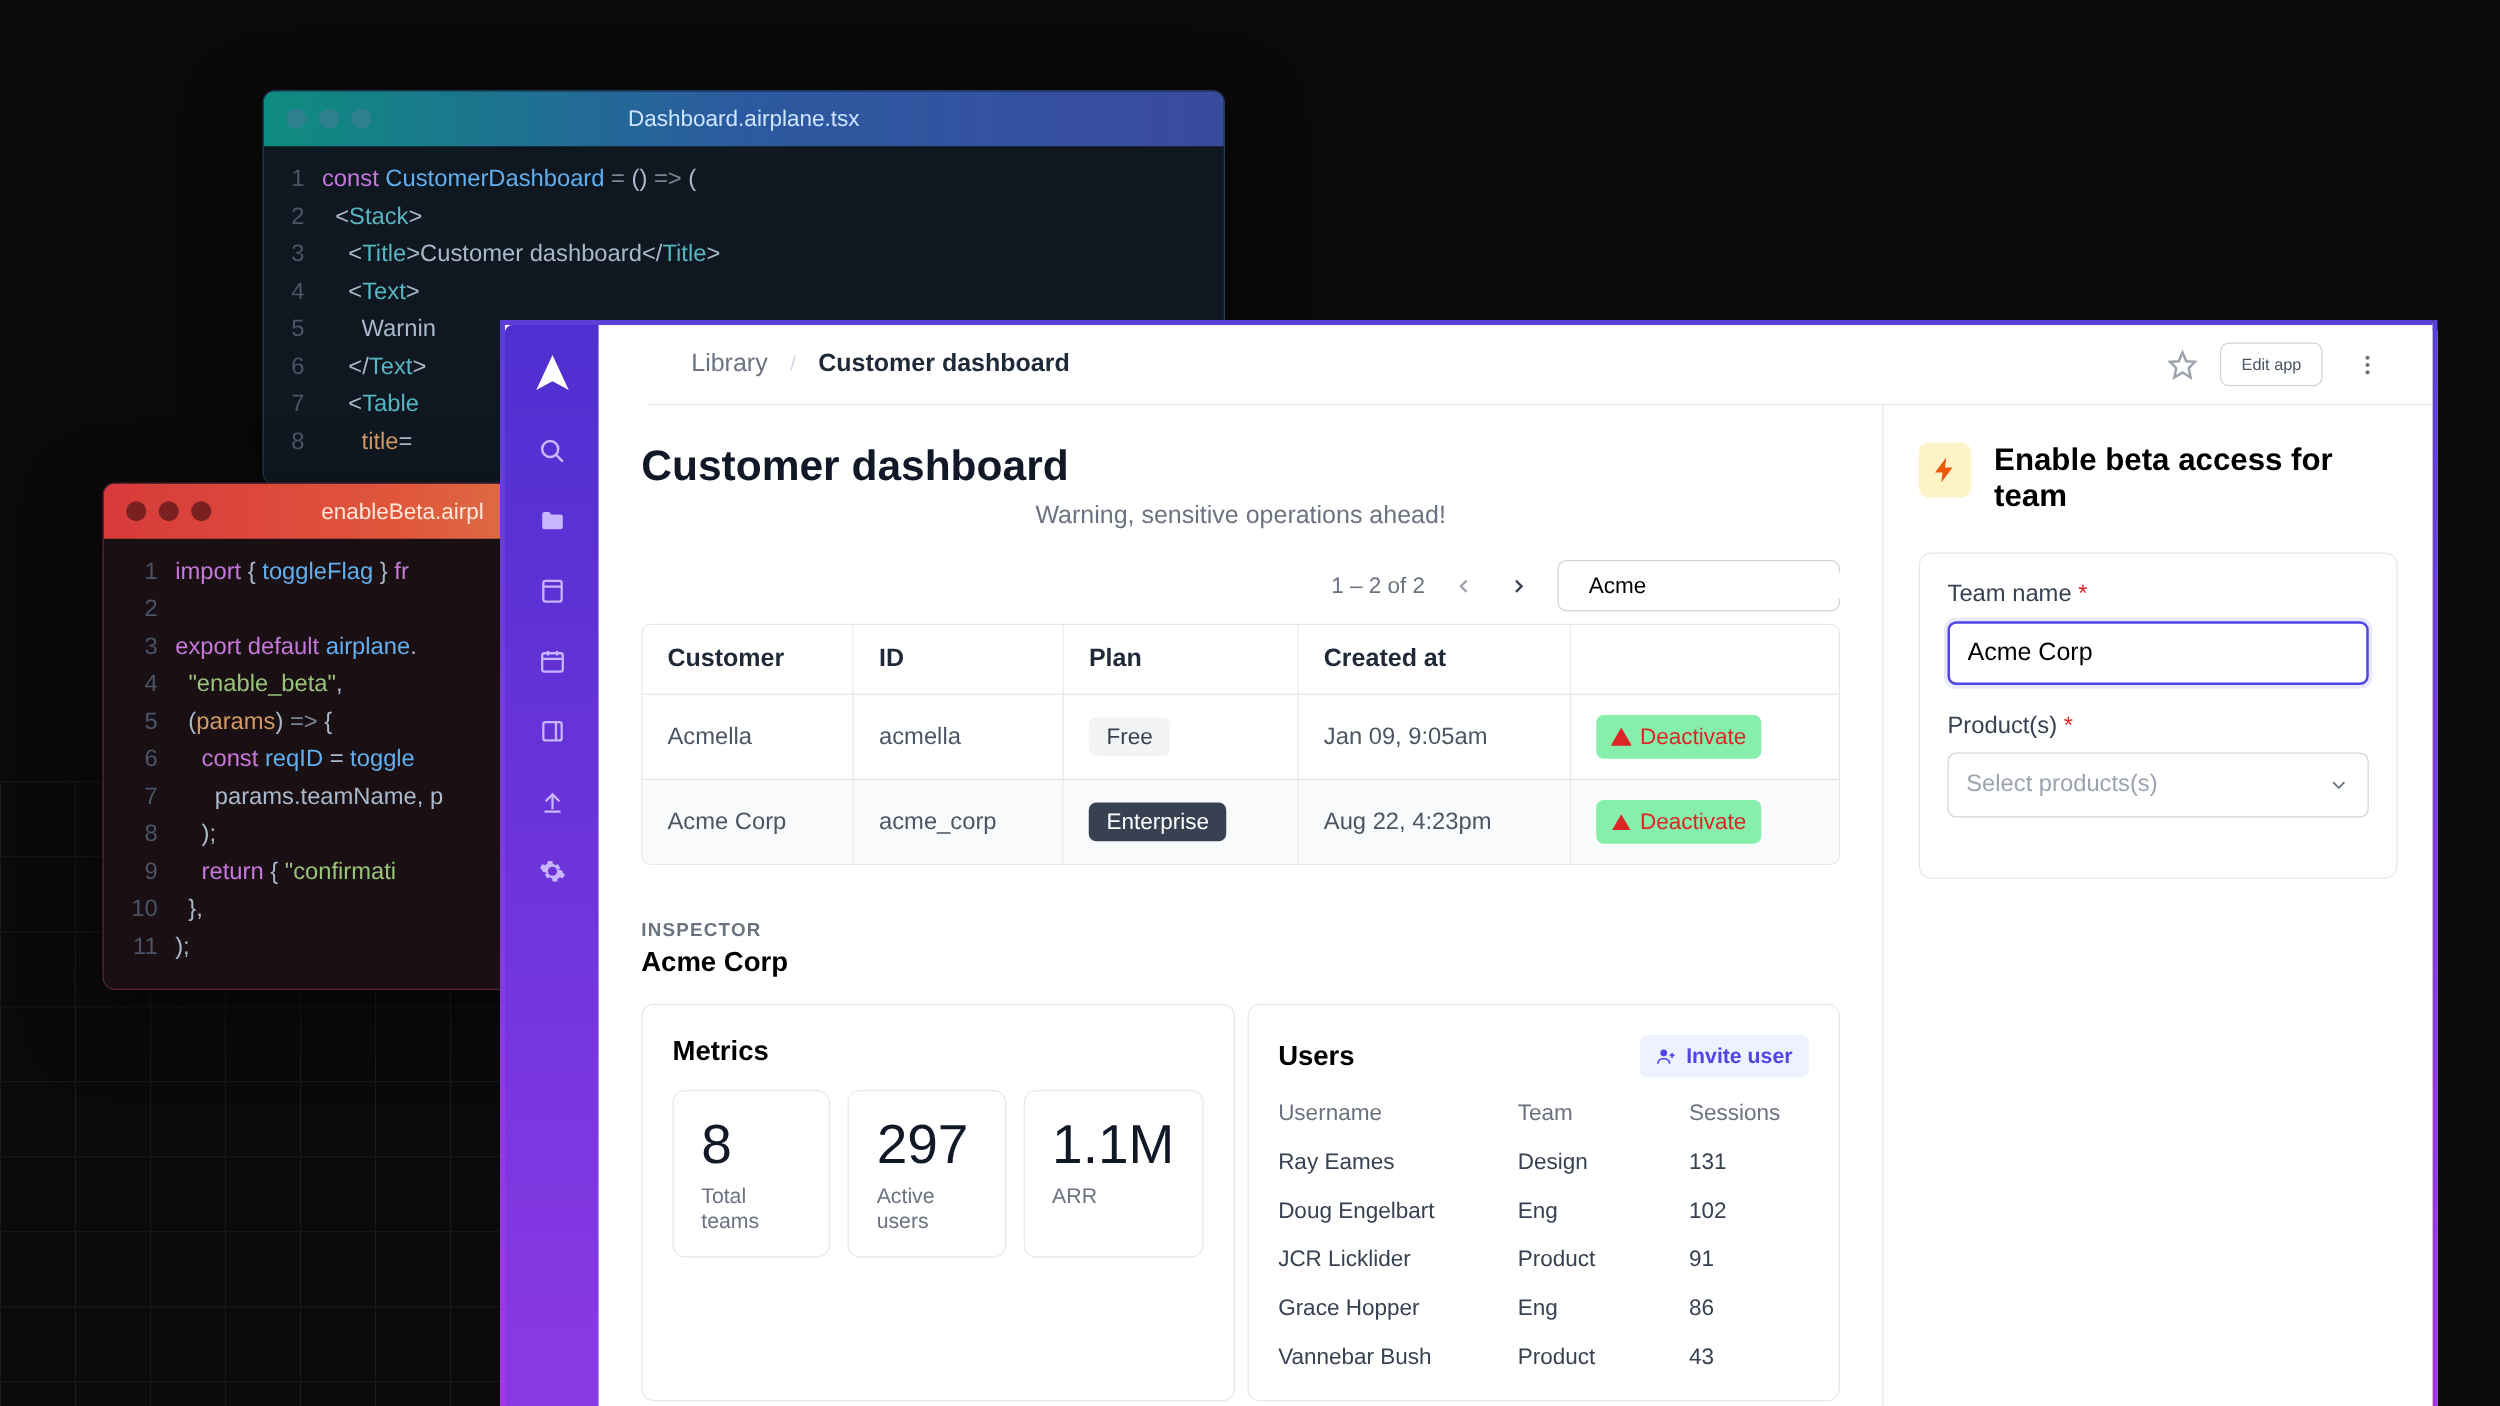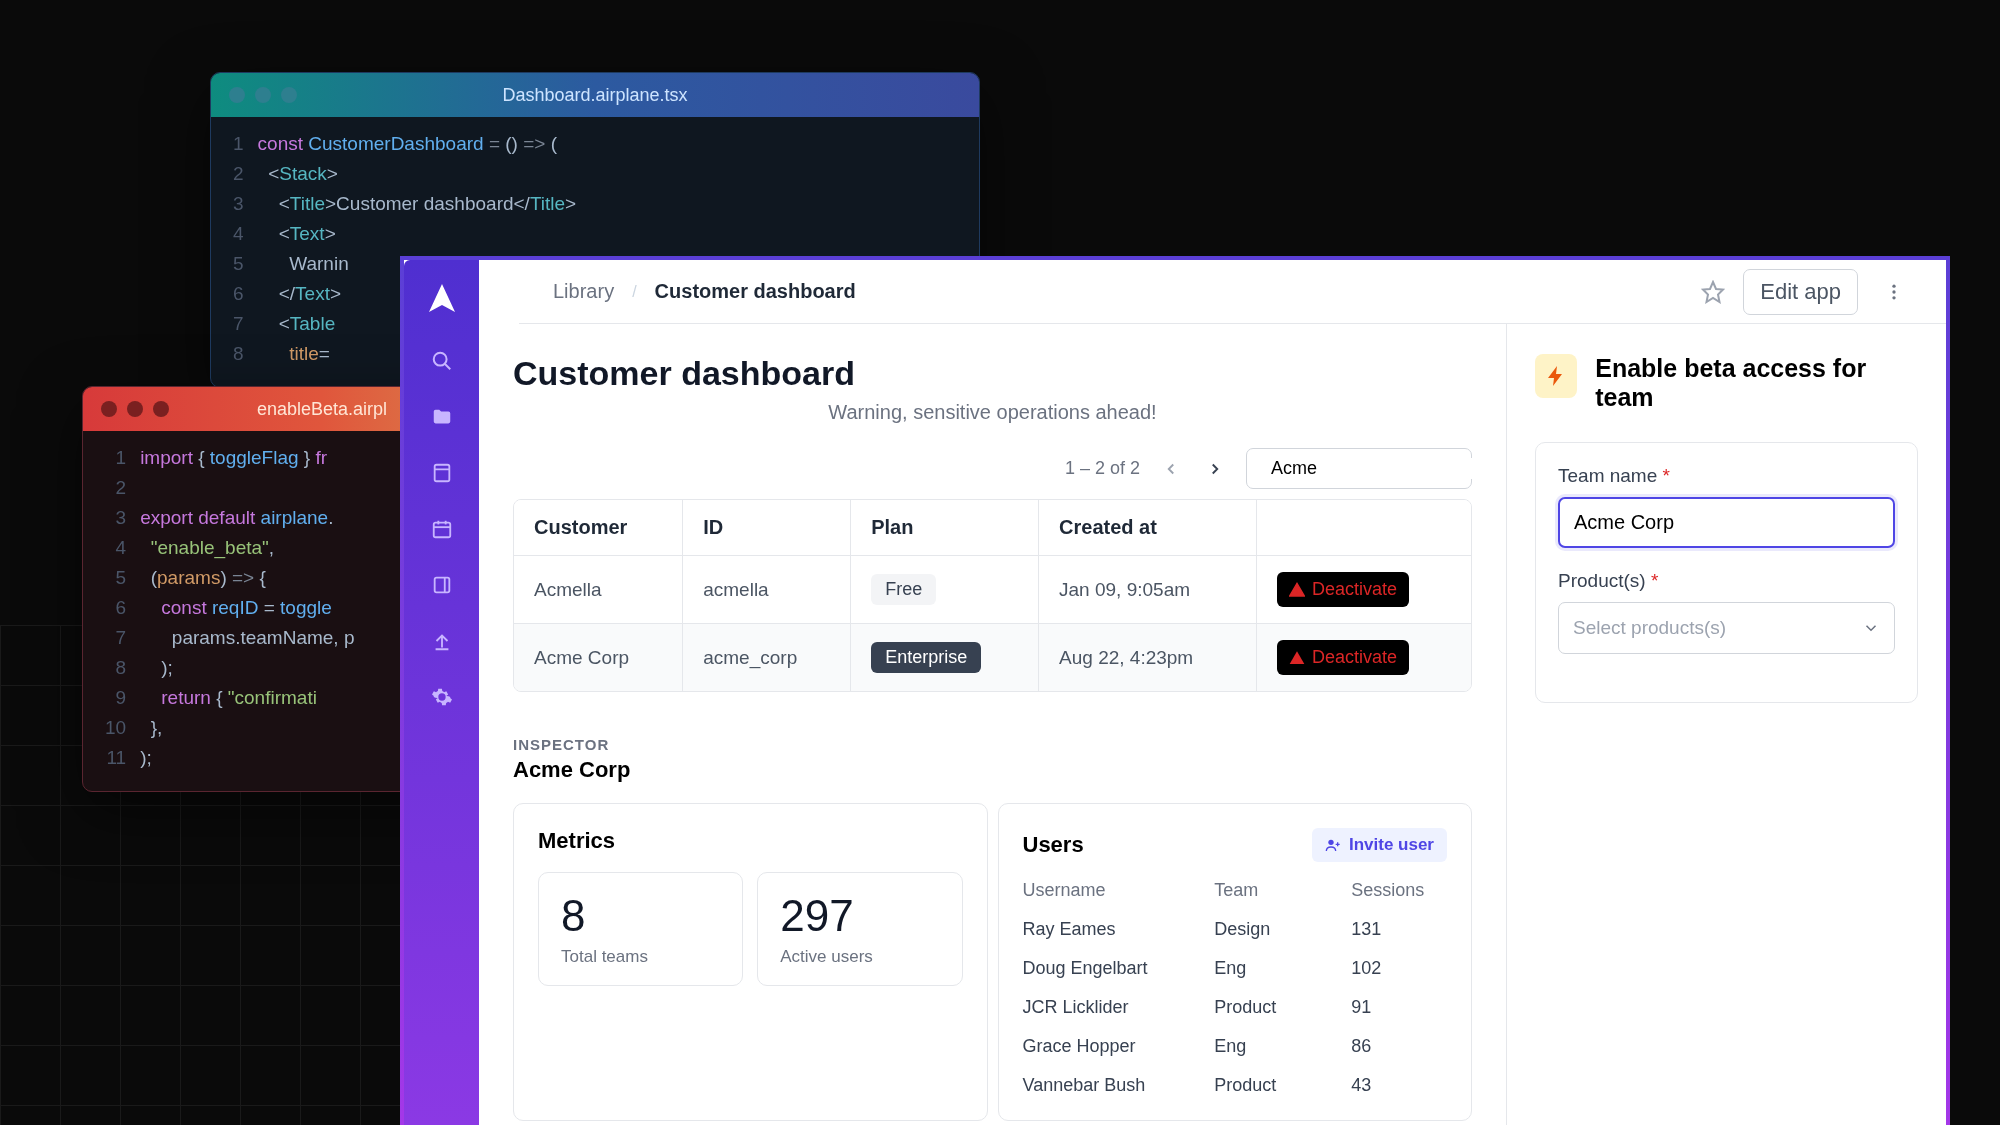--- a/index.html
+++ b/index.html
@@ -45,21 +45,21 @@
 
 .main { flex:1; display:flex; background:#fff; }
 
 .center { flex:1; padding:0; overflow:hidden; }
 .topbar { height:64px; border-bottom:1px solid #e5e7eb; display:flex; align-items:center; padding:0 34px; gap:18px;margin-left:40px; }
 .crumb-inactive { color:#6b7280; font-size:20px; }
 .crumb-sep { color:#cbd5e0; }
 .crumb-active { color:#1f2937; font-weight:600; font-size:20px; }
 .topbar-spacer { flex:1; }
 .star { color:#9ca3af; cursor:pointer; }
-.edit-btn { border:1px solid #d1d5db; background:#fff; padding:9px 16px; border-radius:7px; font-size:22px; color:#4b5563; cursor:pointer; }
+.edit-btn { border:1px solid #d1d5db; background:#fff; padding:9px 16px; border-radius:7px; font-size:13px; color:#4b5563; cursor:pointer; }
 .kebab { color:#6b7280; cursor:pointer; padding:8px; }
 
 .content-wrap { display:flex; }
 .content { padding:30px 34px; flex:1; }
 h1.page-title { font-size:34px; font-weight:600; color:#111827; margin-bottom:8px; }
 .subtitle { font-size:20px; color:#6b7280; margin-bottom:24px;text-align:center; }
 
 .tablebar { display:flex; align-items:center; justify-content:flex-end; gap:18px; margin-bottom:10px; }
 .pager-text { font-size:18px; color:#6b7280; }
 .pager-btn { color:#9ca3af; padding:4px; cursor:pointer; }
@@ -69,21 +69,21 @@
 
 table.customers { width:100%; border:1px solid #e5e7eb; border-radius:8px; border-collapse:separate; border-spacing:0; overflow:hidden; }
 table.customers th { text-align:left; padding:16px 20px; font-size:20px; font-weight:600; color:#1f2937; border-bottom:1px solid #e5e7eb; border-right:1px solid #e5e7eb; background:#fff; }
 table.customers th:last-child { border-right:none; }
 table.customers td { padding:16px 20px; font-size:19px; color:#4b5563; border-bottom:1px solid #e5e7eb; border-right:1px solid #e5e7eb; }
 table.customers td:last-child { border-right:none; }
 table.customers tr:last-child td { border-bottom:none; }
 .plan-pill { display:inline-block; padding:5px 14px; border-radius:6px; font-size:18px; }
 .plan-free { background:#f3f4f6; color:#374151; }
 .plan-ent  { background:#374151; color:#fff; }
-.deact { background:#000000; color:#dc2626; padding:7px 12px; border-radius:6px; font-size:18px; display:inline-flex; align-items:center; gap:7px; cursor:pointer; }
+.deact { background:#86efac; color:#dc2626; padding:7px 12px; border-radius:6px; font-size:18px; display:inline-flex; align-items:center; gap:7px; cursor:pointer; }
 tr.row-selected td { background:#f9fafb; }
 
 .inspector-label { margin-top:44px; font-size:15px; letter-spacing:1px; color:#6b7280; font-weight:600; }
 .inspector-name { font-size:22px; font-weight:600; margin-top:4px; margin-bottom:20px; }
 
 .panels { display:flex; gap:10px; }
 .panel { border:1px solid #e5e7eb; border-radius:10px; padding:24px; }
 .panel-metrics { flex:1; }
 .panel-users   { flex:1; }
 .panel-title { font-size:22px; font-weight:600; margin-bottom:18px; display:flex; align-items:center; justify-content:space-between; }
@@ -332,20 +332,24 @@
               <div class="panel-title">Metrics</div>
               <div class="metric-cards">
                 <div class="metric-card">
                   <div class="metric-val">8</div>
                   <div class="metric-lab">Total teams</div>
                 </div>
                 <div class="metric-card">
                   <div class="metric-val">297</div>
                   <div class="metric-lab">Active users</div>
                 </div>
+                <div class="metric-card">
+                  <div class="metric-val">1.1M</div>
+                  <div class="metric-lab">ARR</div>
+                </div>
               </div>
             </div>
 
             <div class="panel panel-users">
               <div class="panel-title">
                 <span>Users</span>
                 <span class="chip">
                   <svg viewBox="0 0 24 24" fill="currentColor">
                       <circle cx="9" cy="8" r="4"></circle>
                       <path d="M2 21c0-4 3-6 7-6s7 2 7 6M19 8v6m3-3h-6" stroke="currentColor" stroke-width="2" fill="none"></path>

